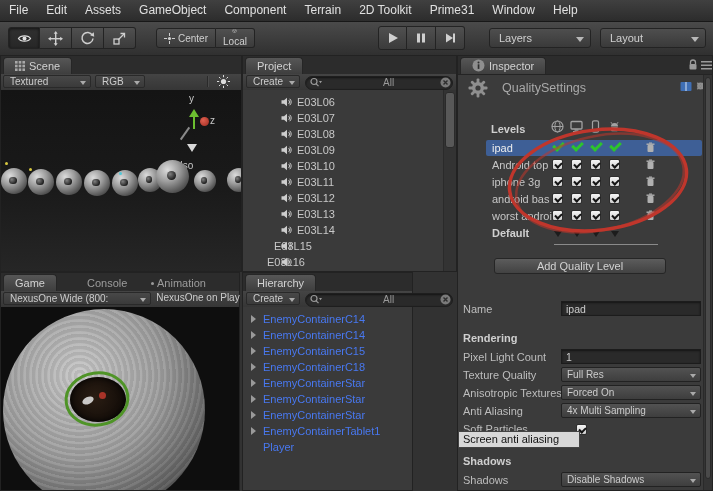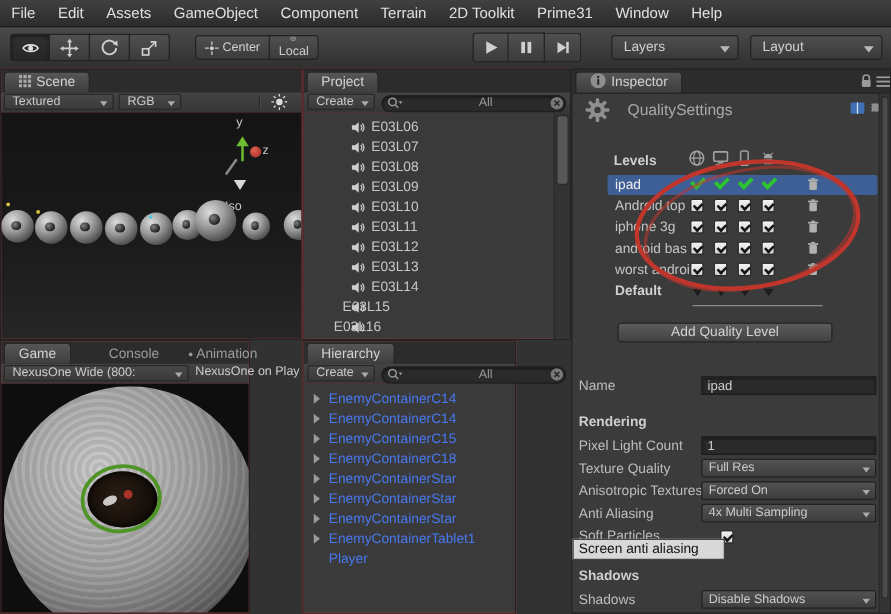--- a/index.html
+++ b/index.html
@@ -247,21 +247,21 @@
     <div class="sph" style="left:137px;top:78px;width:24px;height:24px"></div>
     <div class="sph" style="left:155px;top:70px;width:33px;height:33px"></div>
     <div class="sph" style="left:193px;top:80px;width:22px;height:22px"></div>
     <div class="sph" style="left:226px;top:78px;width:24px;height:24px"></div>
     <div class="speck" style="left:4px;top:72px;background:#D8C840"></div>
     <div class="speck" style="left:28px;top:78px;background:#D8C840"></div>
     <div class="speck" style="left:118px;top:82px;background:#50C8D8"></div>
   </div>
 </div>
 
-<div class="panel" style="left:0;top:272px;width:200px;height:219px">
+<div class="panel" style="left:0;top:272px;width:240px;height:219px">
   <div class="tabstrip">
     <div class="tab" style="left:2px">
       <span>Game</span>
     </div>
     <div class="tablabel" style="left:86px">Console</div>
     <div class="abs" style="left:150px;top:9px;width:3px;height:3px;border-radius:50%;background:#9A9A9A"></div>
     <div class="tablabel" style="left:156px">Animation</div>
   </div>
   <div class="panelbar">
     <div class="flatdd" style="left:2px;width:148px">

